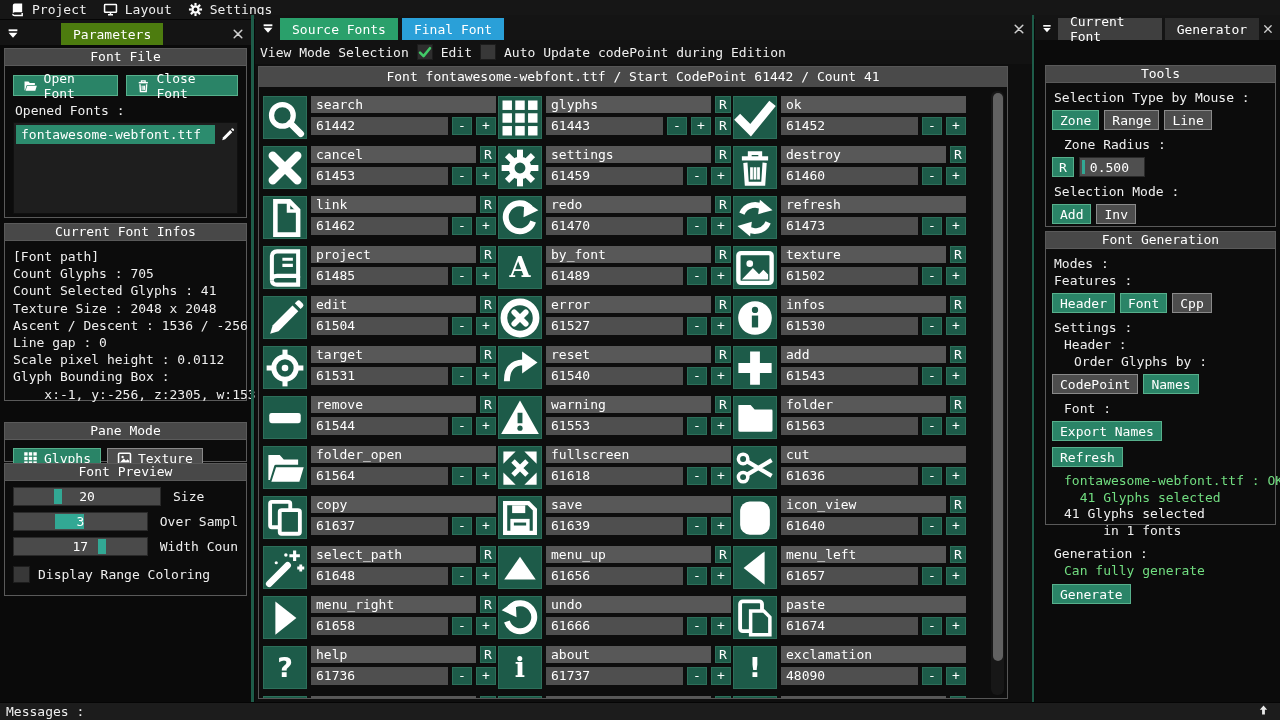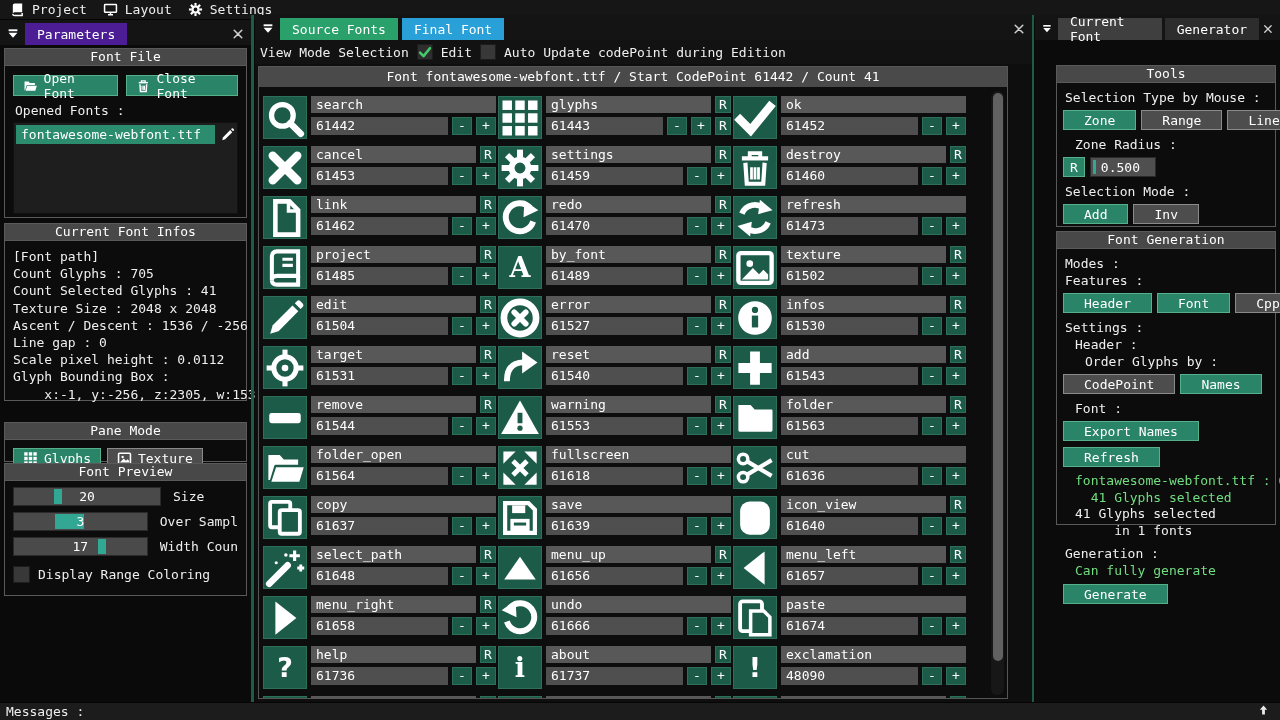--- a/index.html
+++ b/index.html
@@ -25,21 +25,21 @@
   .section-header { height:17px; background:#484848; color:#fff; text-align:center; line-height:16px;
     border-bottom:1px solid #5a5a5a; }
   .btn { display:inline-flex; align-items:center; justify-content:center; gap:6px; height:21px;
     padding:0 9px; background:#4d4d4d; border:1px solid #8a8a8a; color:#fff; cursor:pointer; }
   .btn.teal { background:var(--teal); border-color:#57b08c; }
   .label-row { color:#efefef; line-height:17px; }
   .green-text { color:var(--green-text); }
 
   
   #left-panel { position:absolute; left:0; top:20px; width:251px; height:682px; background:#0a0a0a; }
-  #left-panel .panel-tabbar .tab { background:#4c1d95; }
+  #left-panel .panel-tabbar .tab { background:#4d7c0f;margin-left:36px; }
   
   .open-buttons { display:flex; gap:8px; margin:9px 8px 2px 8px; }
   .open-buttons .icon { width:16px; height:16px; }
   #opened-fonts-label { margin:7px 0 4px 10px; }
   #font-listbox { margin:0 8px; height:92px; background:#1e1e1e; border:1px solid #101010; padding:2px; }
   .font-item { display:flex; align-items:center; height:19px; }
   .font-item .fname { flex:1; background:var(--sel); padding:0 5px; line-height:19px; color:#fff;
     white-space:nowrap; overflow:hidden; }
   .font-item .icon { width:15px; height:15px; margin-left:5px; }
   
@@ -87,25 +87,25 @@
     text-align:center; line-height:16px; flex:none; cursor:pointer; }
   .rbtn { width:16px; background:var(--dark-teal); border:1px solid #2d6f5a; color:#fff;
     text-align:center; line-height:15px; flex:none; cursor:pointer; }
   #glyph-scrollbar { position:absolute; right:3px; top:24px; bottom:3px; width:13px;
     background:#171717; border-radius:6px; }
   #glyph-scrollbar .thumb { position:absolute; left:1.5px; right:1.5px; top:2px; height:94%;
     background:#616161; border-radius:6px; }
 
   
   #right-panel { position:absolute; left:1035px; top:15px; width:245px; height:687px; background:#0b0b0b; }
-  #tools-box, #gen-box { left:21px; right:4px; }
+  #tools-box, #gen-box { left:10px; right:4px; }
   .rp-body { padding:6px 6px 8px 6px; }
   .ind0 { margin-left:2px; } .ind1 { margin-left:12px; } .ind2 { margin-left:22px; }
   .btn-row { display:flex; gap:5px; margin:4px 0 6px 0; }
-  .btn.small { height:20px; padding:0 20px; }
+  .btn.small { height:20px; padding:0 7px; }
   .drag-field { position:relative; width:66px; height:20px; background:#4f4f4f; border:1px solid #2a2a2a;
     color:#fff; line-height:19px; padding-left:10px; }
   .drag-field .grab { position:absolute; left:2px; top:2px; bottom:2px; width:3px; background:var(--grab); }
   .status-line { line-height:16.5px; white-space:pre; }
 
   
   #messages-bar { position:absolute; left:0; top:702px; width:1280px; height:18px; background:#1c1c1c;
     display:flex; align-items:center; padding-left:6px; border-top:1px solid #050505; }
   #scroll-top-arrow { position:absolute; right:10px; top:703px; width:13px; height:14px; }
 </style>

